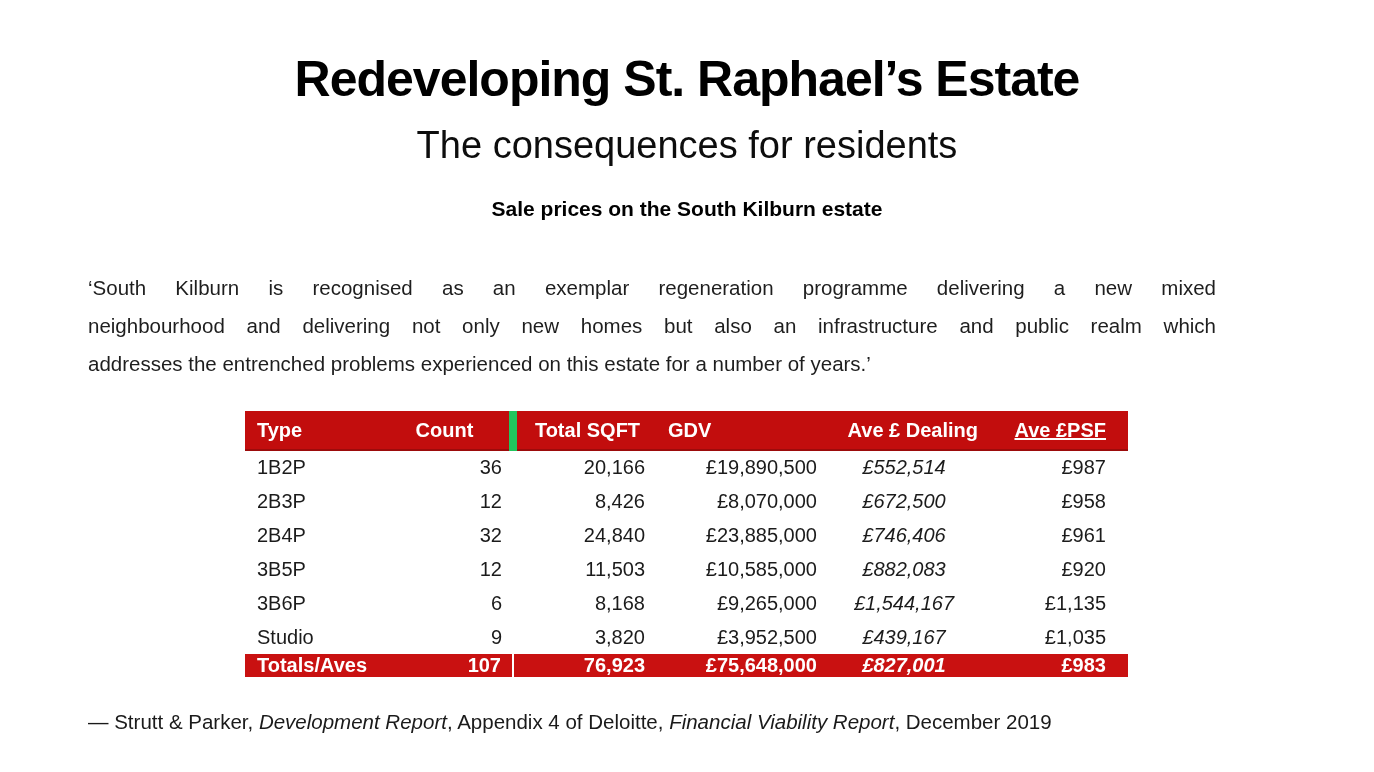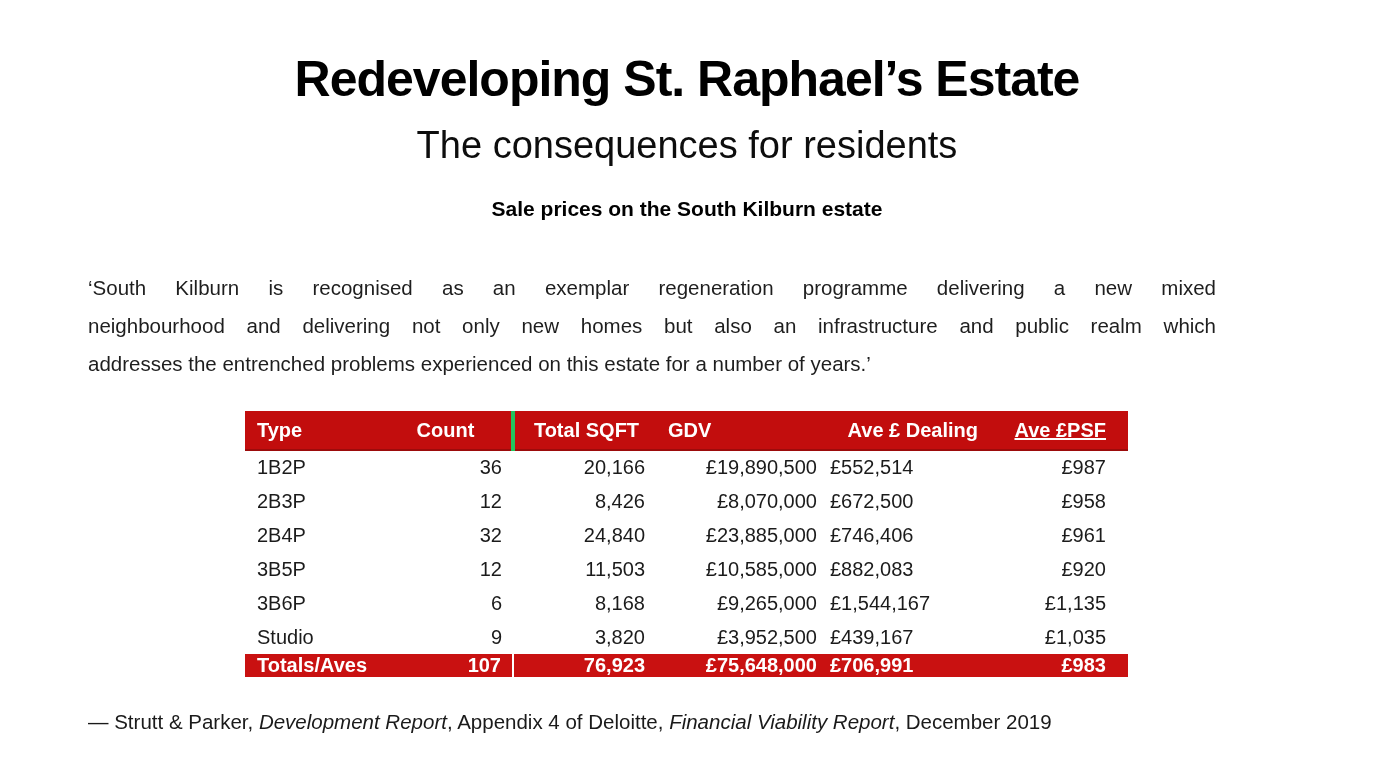--- a/index.html
+++ b/index.html
@@ -68,31 +68,31 @@
 
   thead th {
     background: #c20d0d;
     color: #ffffff;
     font-weight: 700;
     height: 39px;
     border-bottom: 2px solid #9c0b0b;
   }
   thead th.h0 { text-align: left;  padding-left: 12px; }
   thead th.h1 { text-align: center; }
-  thead th.h2 { text-align: center; border-left: 4px solid #22c55e; }
+  thead th.h2 { text-align: center; border-left: 8px solid #22c55e; }
   thead th.h3 { text-align: left;  padding-left: 10px; }
   thead th.h4 { text-align: right; padding-right: 15px; }
   thead th.h5 { text-align: right; padding-right: 22px; text-decoration: underline; }
 
   tbody td { height: 34px; color: #1b1b1b; background: #ffffff; }
   td.c0 { text-align: left;  padding-left: 12px; }
   td.c1 { text-align: right; padding-right: 11px; }
   td.c2 { text-align: right; padding-right: 13px; }
   td.c3 { text-align: right; padding-right: 13px; }
-  td.c4 { text-align: left; padding-right: 15px; }
+  td.c4 { text-align: center; padding-right: 15px; font-style: italic; }
   td.c5 { text-align: right; padding-right: 22px; }
 
   tr.totals td {
     background: #c91111;
     color: #ffffff;
     font-weight: 700;
     height: 18px;
   }
   tr.totals td.c2 { border-left: 2px solid rgba(255,255,255,0.55); }
 
@@ -187,21 +187,21 @@
           <td class="c4">£439,167</td>
           <td class="c5">£1,035</td>
         </tr>
       </tbody>
     <tbody>
       <tr class="totals">
         <td class="c0">Totals/Aves</td>
         <td class="c1">107</td>
         <td class="c2">76,923</td>
         <td class="c3">£75,648,000</td>
-        <td class="c4">£706,991</td>
+        <td class="c4">£827,001</td>
         <td class="c5">£983</td>
       </tr>
     </tbody>
   </table>
 
   <div class="footer">
     <span>— Strutt &amp; Parker, </span><i>Development Report</i><span>, Appendix 4 of Deloitte, </span><i>Financial Viability Report</i><span>, December 2019</span>
   </div>
 
 </div>

